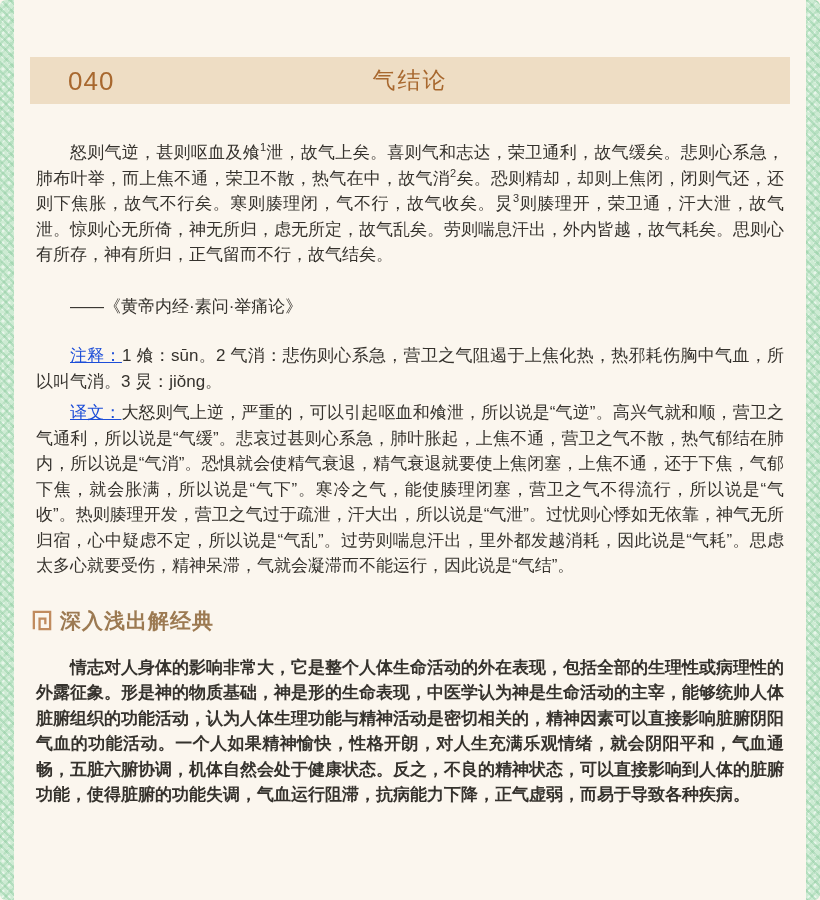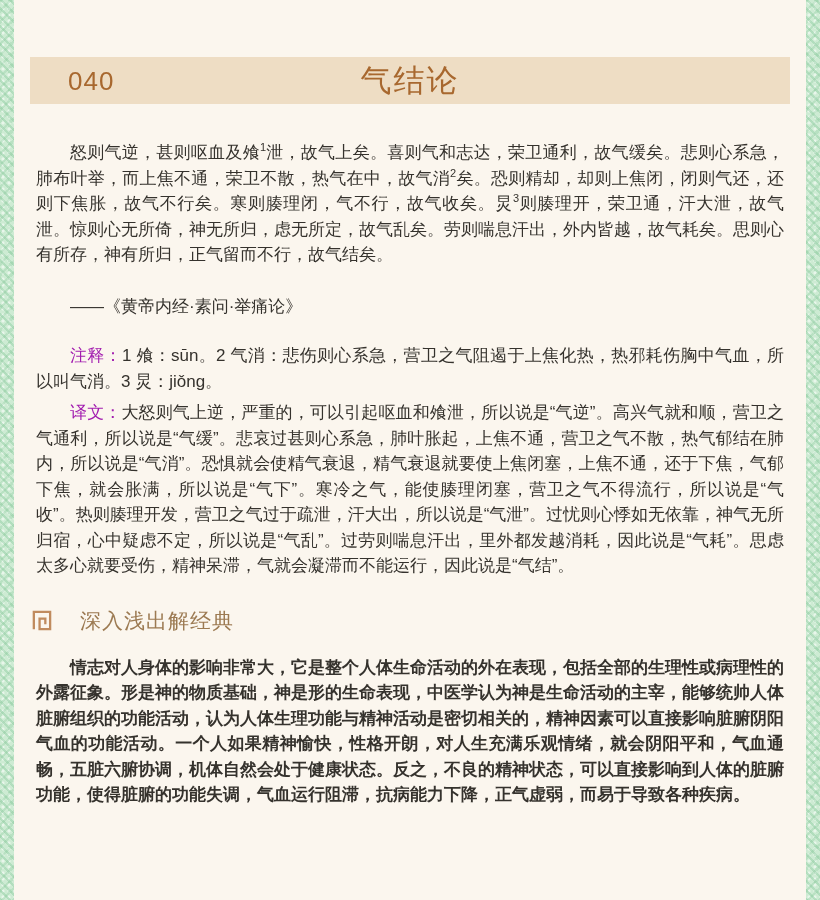--- a/index.html
+++ b/index.html
@@ -1,21 +1,21 @@
 <!DOCTYPE html>
 <html><head>
 <meta charset="utf-8">
 <style>
   html,body{margin:0;padding:0;}
   body{
     width:820px;height:900px;
     font-family:"Liberation Sans","DejaVu Sans",sans-serif;
     background:#fbf6ee;
   }
-  .page{position:relative;width:820px;height:900px;overflow:hidden;background:#fbf6ee;}
+  .page{position:relative;width:820px;height:900px;overflow:hidden;background:#fbf6ee;border-radius:6px;}
   .border-strip{
     position:absolute;top:0;bottom:0;width:14px;
     background-color:#cdebd3;
     background-image:
       repeating-linear-gradient(45deg, rgba(132,198,152,.38) 0 2px, transparent 2px 6px),
       repeating-linear-gradient(-45deg, rgba(132,198,152,.28) 0 2px, transparent 2px 7px),
       radial-gradient(circle, rgba(255,255,255,.55) 1px, transparent 2px);
     background-size:9px 9px,11px 11px,6px 6px;
   }
   .border-strip.left{left:0;}
@@ -24,36 +24,36 @@
   .header-bar{
     margin-top:57px;height:47px;
     background:#eeddc4;
     position:relative;display:flex;align-items:center;
   }
   .page-num{
     position:absolute;left:38px;top:50%;transform:translateY(-50%);
     font-size:26px;color:#a8682f;letter-spacing:1px;
   }
   .chapter-title{
-    margin:0 auto;font-size:31px;color:#a8682f;letter-spacing:2px;
+    margin:0 auto;font-size:23px;color:#a8682f;letter-spacing:2px;
   }
   p{
     margin:6px;font-size:17px;line-height:25.5px;color:#35322d;
     text-indent:2em;text-align:justify;
   }
   .scripture{margin-top:36px;}
   .scripture sup{font-size:11px;line-height:0;}
   .source{margin-top:26px;}
   .annotation{margin-top:24px;}
   .translation{margin-top:0;}
-  .label-orange{color:#a21caf;}
+  .label-orange{color:#1d4ed8;text-decoration:underline;}
   .section-header{
-    display:flex;align-items:center;gap:27px;
+    display:flex;align-items:center;gap:7px;
     margin:28px 0 0 0;
-    font-size:21px;font-weight:400;color:#9c7a52;letter-spacing:1px;
+    font-size:21px;font-weight:700;color:#9c7a52;letter-spacing:1px;
   }
   .section-header .icon{display:inline-flex;color:#c08b5e;}
   .commentary{margin-top:20px;font-weight:bold;}
 </style>
 </head>
 <body>
 
 <div class="page">
   <div class="border-strip left"></div>
   <div class="border-strip right"></div>

